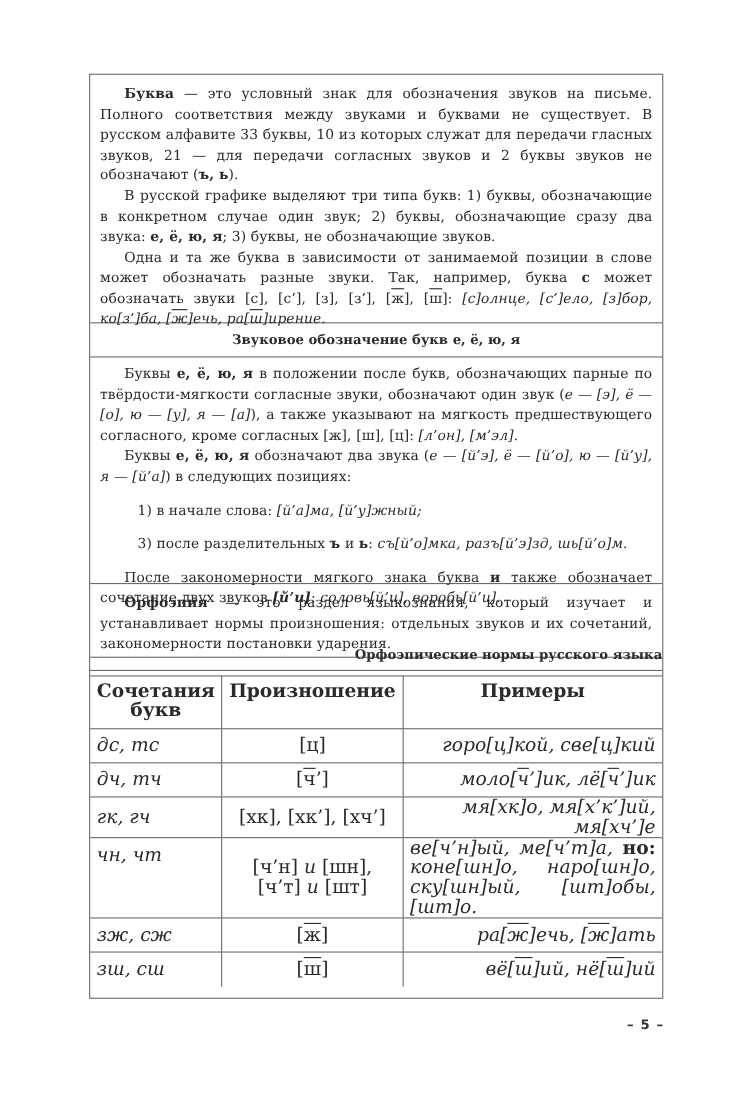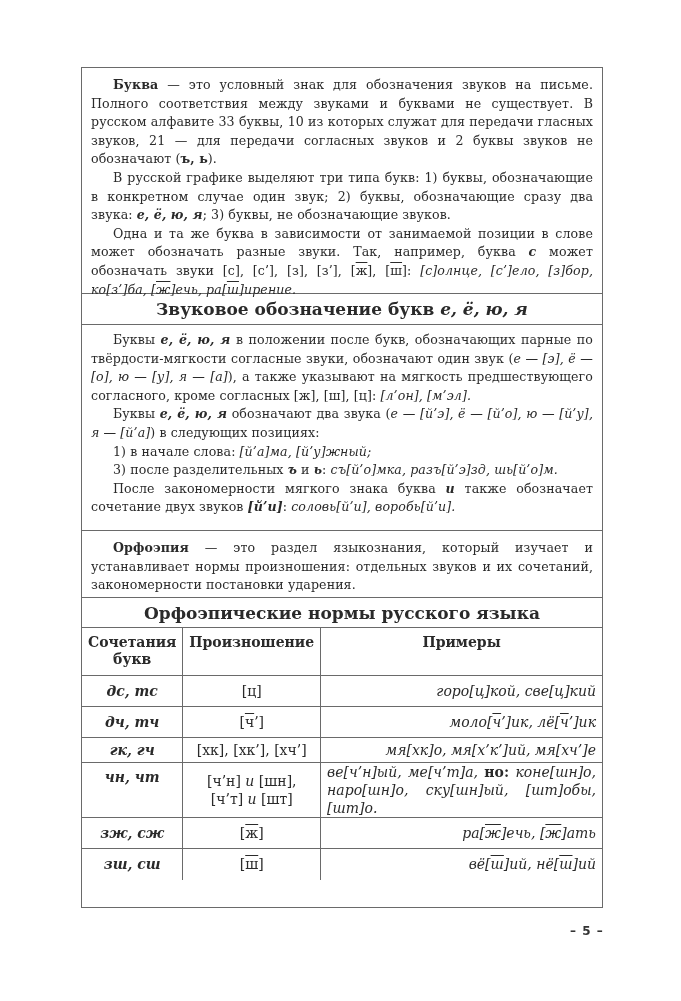--- a/index.html
+++ b/index.html
@@ -5,34 +5,34 @@
   html, body { margin: 0; padding: 0; background: #ffffff; }
   body { width: 681px; height: 1001px; position: relative; overflow: hidden;
          font-family: "DejaVu Serif", "Liberation Serif", serif; color: #2a2a2a; }
   .box { position: absolute; left: 81px; top: 67px; width: 522px; height: 841px;
          border: 1.5px solid #6a6a6a; box-sizing: border-box; }
   .sec { position: absolute; left: 0; right: 0; box-sizing: border-box;
          border-bottom: 1.5px solid #6a6a6a; }
   .para { font-size: 12.6px; line-height: 18.6px; text-align: justify;
           padding: 0 9px 0 9px; letter-spacing: 0.1px; }
   .para p { margin: 0; text-indent: 22px; }
-  .para .li { text-indent: 22px; margin: 0; }
+  .para .li { text-indent: 22px; margin: 12px; }
   b { font-weight: bold; }
   i { font-style: italic; }
-  .bi { font-weight: bold; font-style: italic; }
-  .title { font-size: 17px; font-weight: bold; text-align: center; line-height: 30px; }
+  .bi { font-weight: bold; }
+  .title { font-size: 12px; font-weight: bold; text-align: center; line-height: 30px; }
   .ov { text-decoration: overline; }
-  table { position: absolute; left: 0; top: 559px; width: 100%; border-collapse: collapse;
-          font-size: 14px; }
+  table { position: absolute; left: 0; top: 546px; width: 100%; border-collapse: collapse;
+          font-size: 17px; }
   td, th { border: 1.5px solid #6a6a6a; padding: 0 6px; vertical-align: middle; }
   table tr td:first-child, table tr th:first-child { border-left: none; }
   table tr td:last-child, table tr th:last-child { border-right: none; }
   table tr:last-child td { border-bottom: none; }
   th { font-weight: bold; vertical-align: top; padding-top: 6px; line-height: 17px; }
-  td.c1 { text-align: center; font-weight: bold; font-style: italic; }
+  td.c1 { font-weight: normal; font-style: italic; }
   td.c2 { text-align: center; }
   td.c3 { text-align: right; font-style: italic; line-height: 18px; }
   .pageno { position: absolute; left: 570px; top: 924px; font-family: "DejaVu Sans", sans-serif;
             font-size: 12px; font-weight: bold; color: #333; letter-spacing: 1px; }
 </style>
 </head>
 <body>
 
 <div class="box">
 
@@ -51,21 +51,21 @@
     <p><span>Буквы </span><span class="bi">е, ё, ю, я</span><span> обозначают два звука (</span><i>е — [й’э], ё — [й’о], ю — [й’у], я — [й’а]</i><span>) в следующих позициях:</span></p>
     <p class="li"><span>1) в начале слова: </span><i>[й’а]ма, [й’у]жный;</i></p>
     <p class="li"><span>3) после разделительных </span><span class="bi">ъ</span><span> и </span><span class="bi">ь</span><span>: </span><i>съ[й’о]мка, разъ[й’э]зд, шь[й’о]м.</i></p>
     <p><span>После закономерности мягкого знака буква </span><span class="bi">и</span><span> также обозначает сочетание двух звуков </span><i style="font-weight:bold">[й’и]</i><span>: </span><i>соловь[й’и], воробь[й’и].</i></p>
   </div>
 
   <div class="sec para" style="top:463px; height:67px; padding-top:8px;">
     <p><b>Орфоэпия</b><span> — это раздел языкознания, который изучает и устанавливает нормы произношения: отдельных звуков и их сочетаний, закономерности постановки ударения.</span></p>
   </div>
 
-  <div class="sec title" style="top:530px; height:30px;">Орфоэпические нормы русского языка</div>
+  <div class="sec title" style="top:512px; height:30px;text-align:right;">Орфоэпические нормы русского языка</div>
 
   <table>
     <colgroup>
         <col style="width:97px">
         <col style="width:134px">
         <col>
       </colgroup>
     <tbody>
         <tr style="height:48px">
       <th>Сочетания букв</th>

